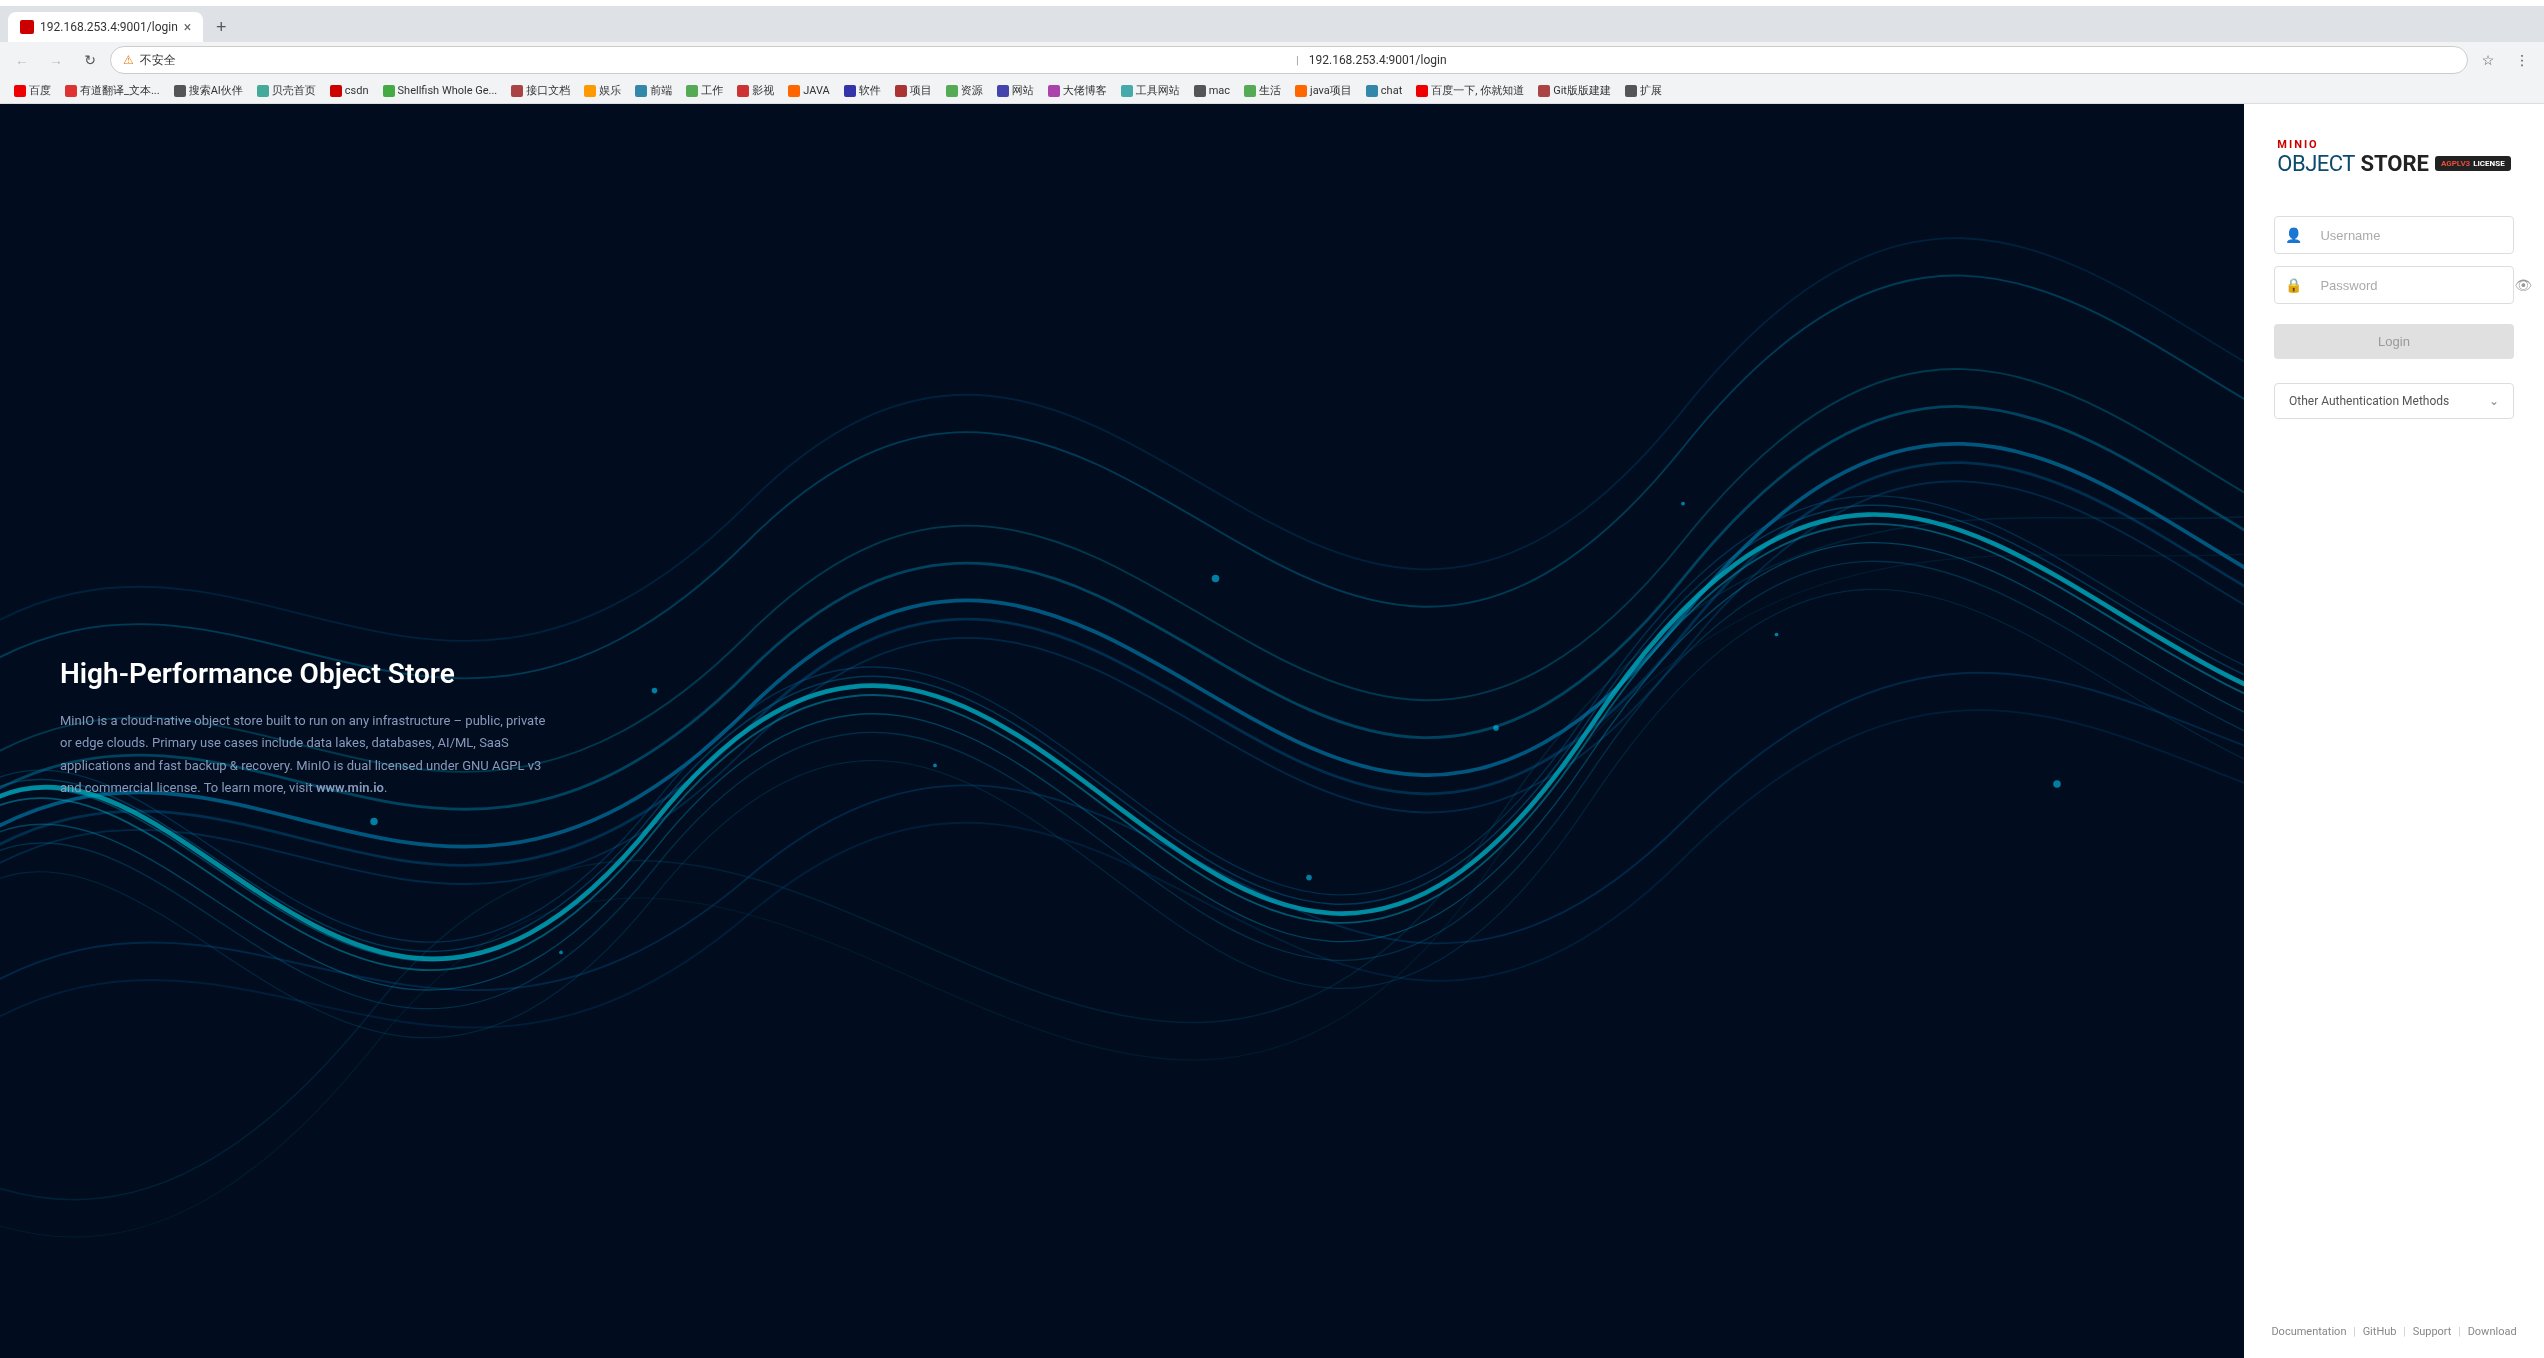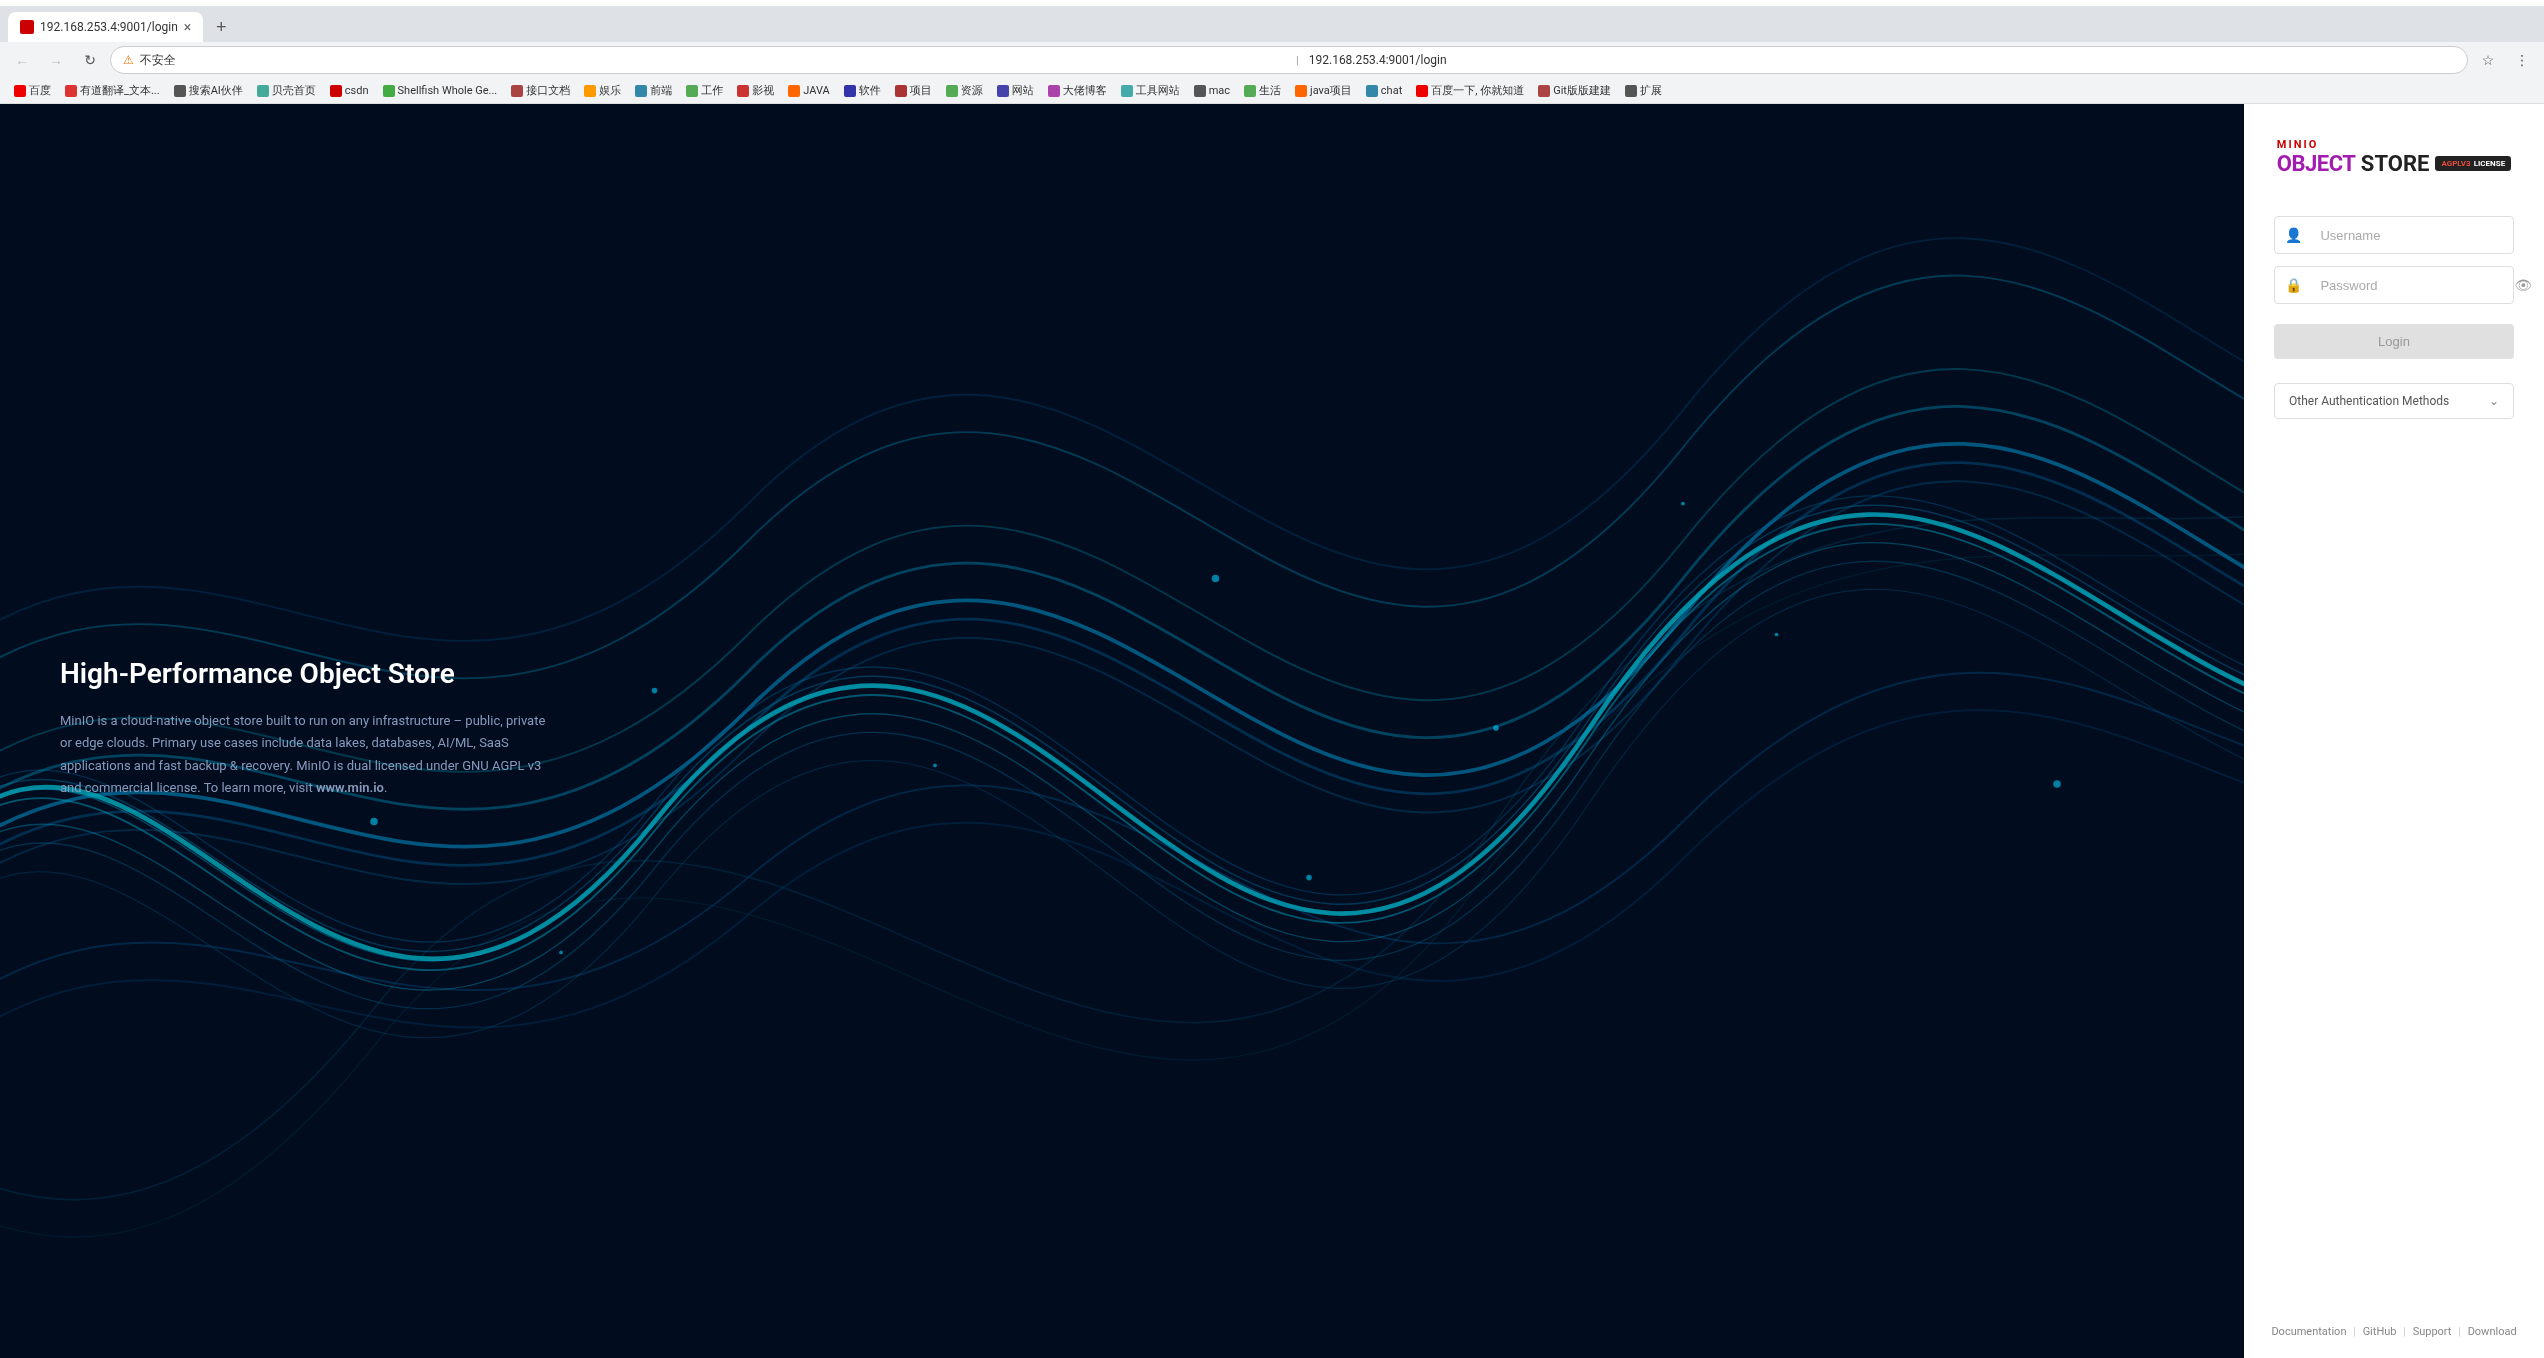--- a/index.html
+++ b/index.html
@@ -307,21 +307,21 @@
       </p>
     </div>
   </div>
 
   <div class="login-panel">
 
     <div class="minio-logo">
       <div class="minio-logo-top">MINIO</div>
       <div class="minio-logo-bottom">
         <div>
-          <span style="font-size:22px;font-weight:700;color:#a21caf;letter-spacing:-0.5px;">OBJECT</span><span style="font-size:22px;font-weight:700;color:#222;"> STORE</span>
+          <span style="font-size:22px;font-weight:400;color:#0c4a6e;letter-spacing:-0.5px;">OBJECT</span><span style="font-size:22px;font-weight:700;color:#222;"> STORE</span>
         </div>
         <div class="license-badge">
           <span class="agpl">AGPLV3</span>
           <span>LICENSE</span>
         </div>
       </div>
     </div>
 
     <div class="login-form">
       <div class="input-group">

